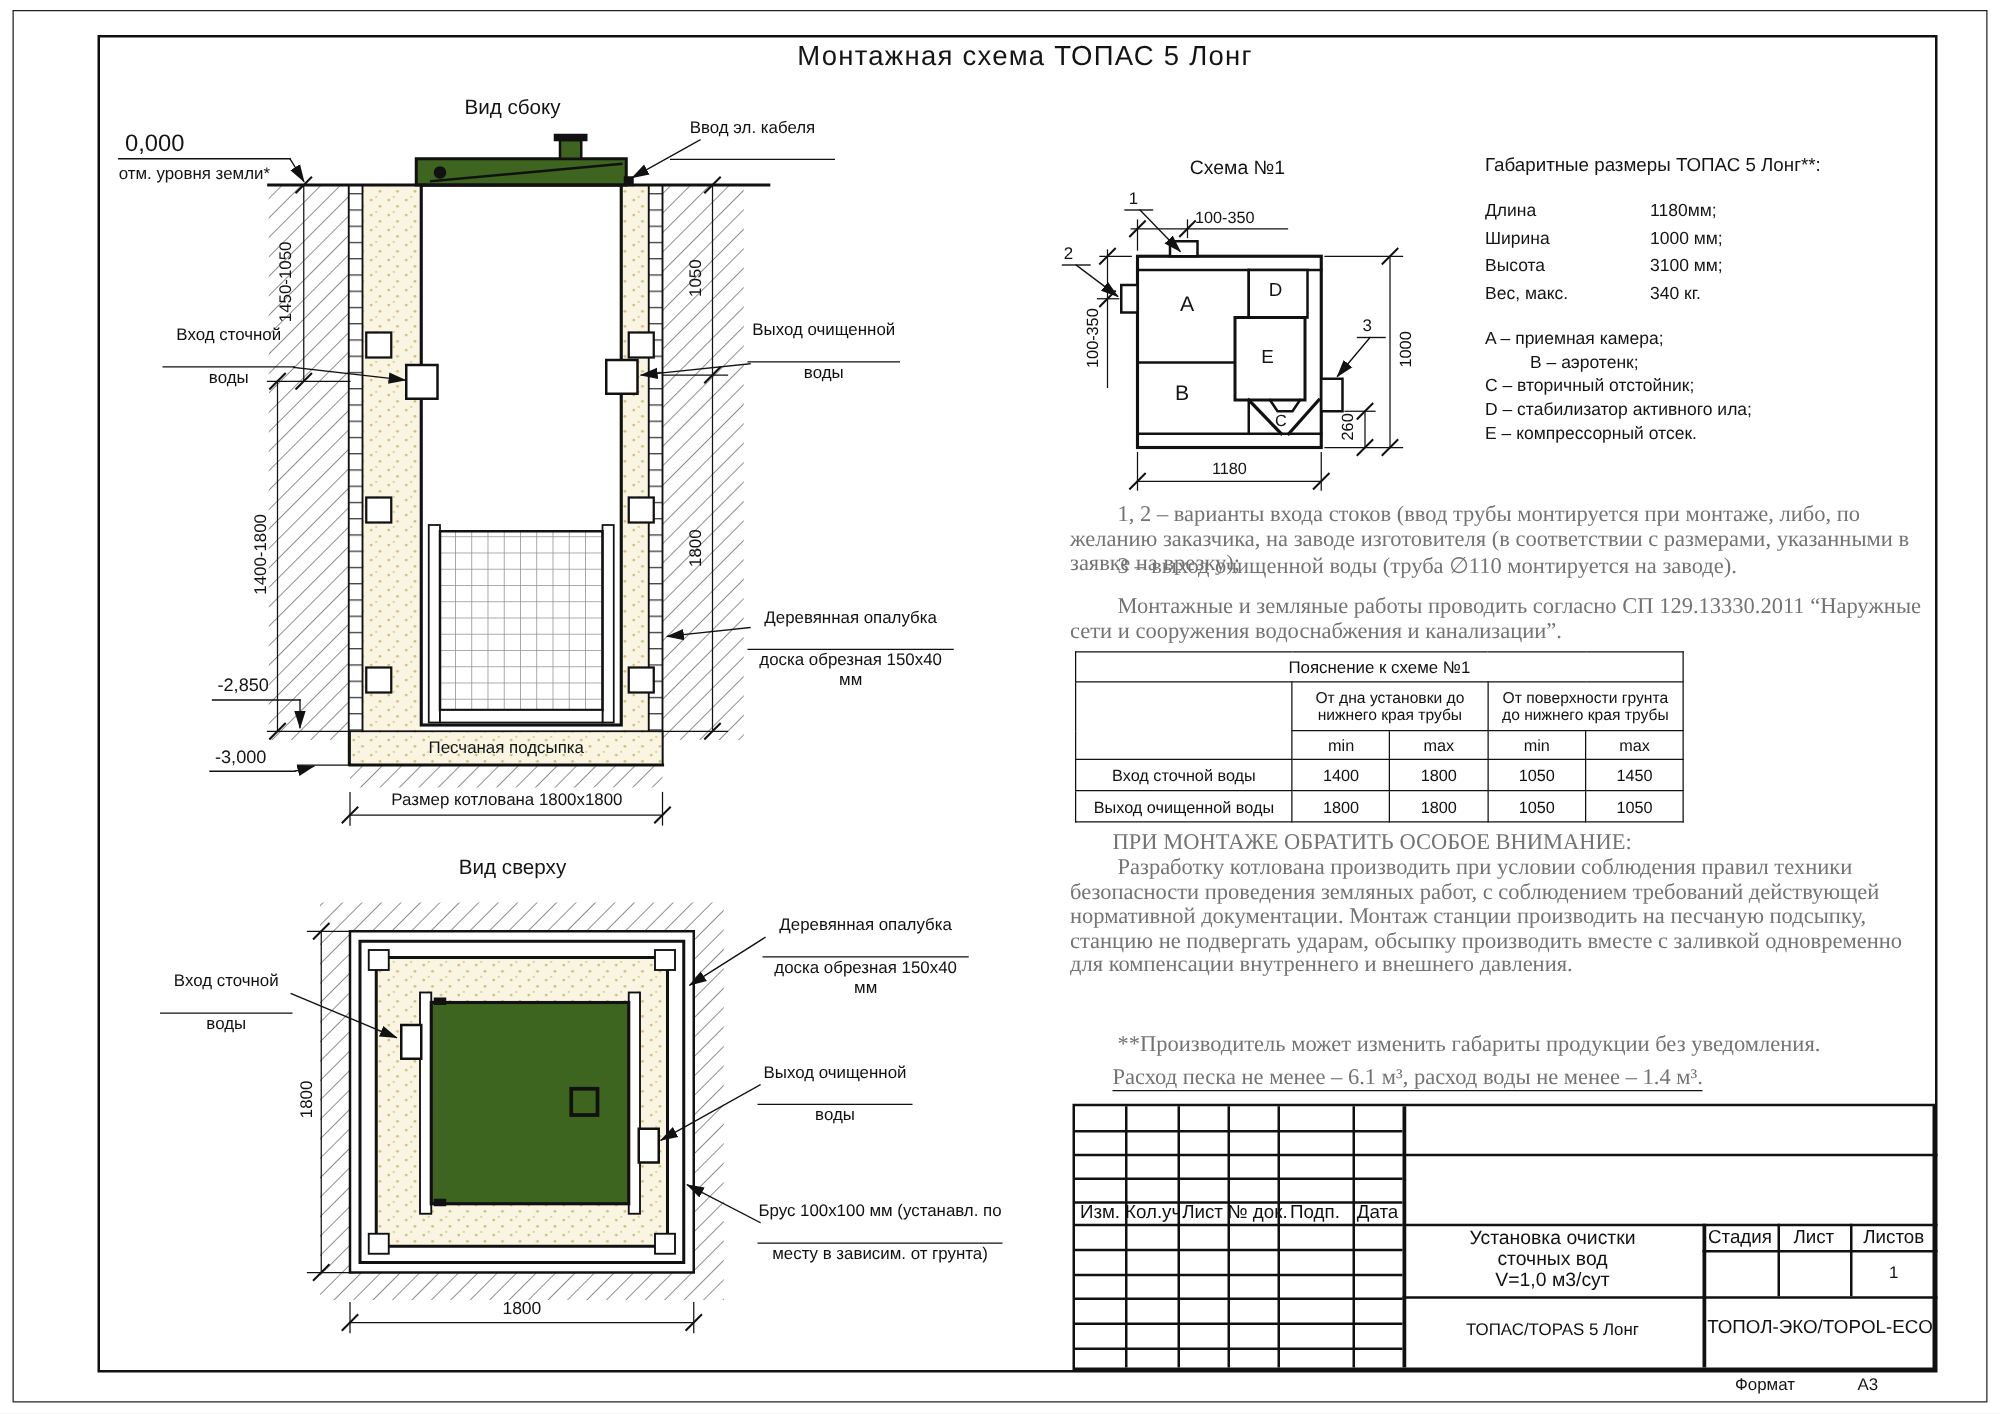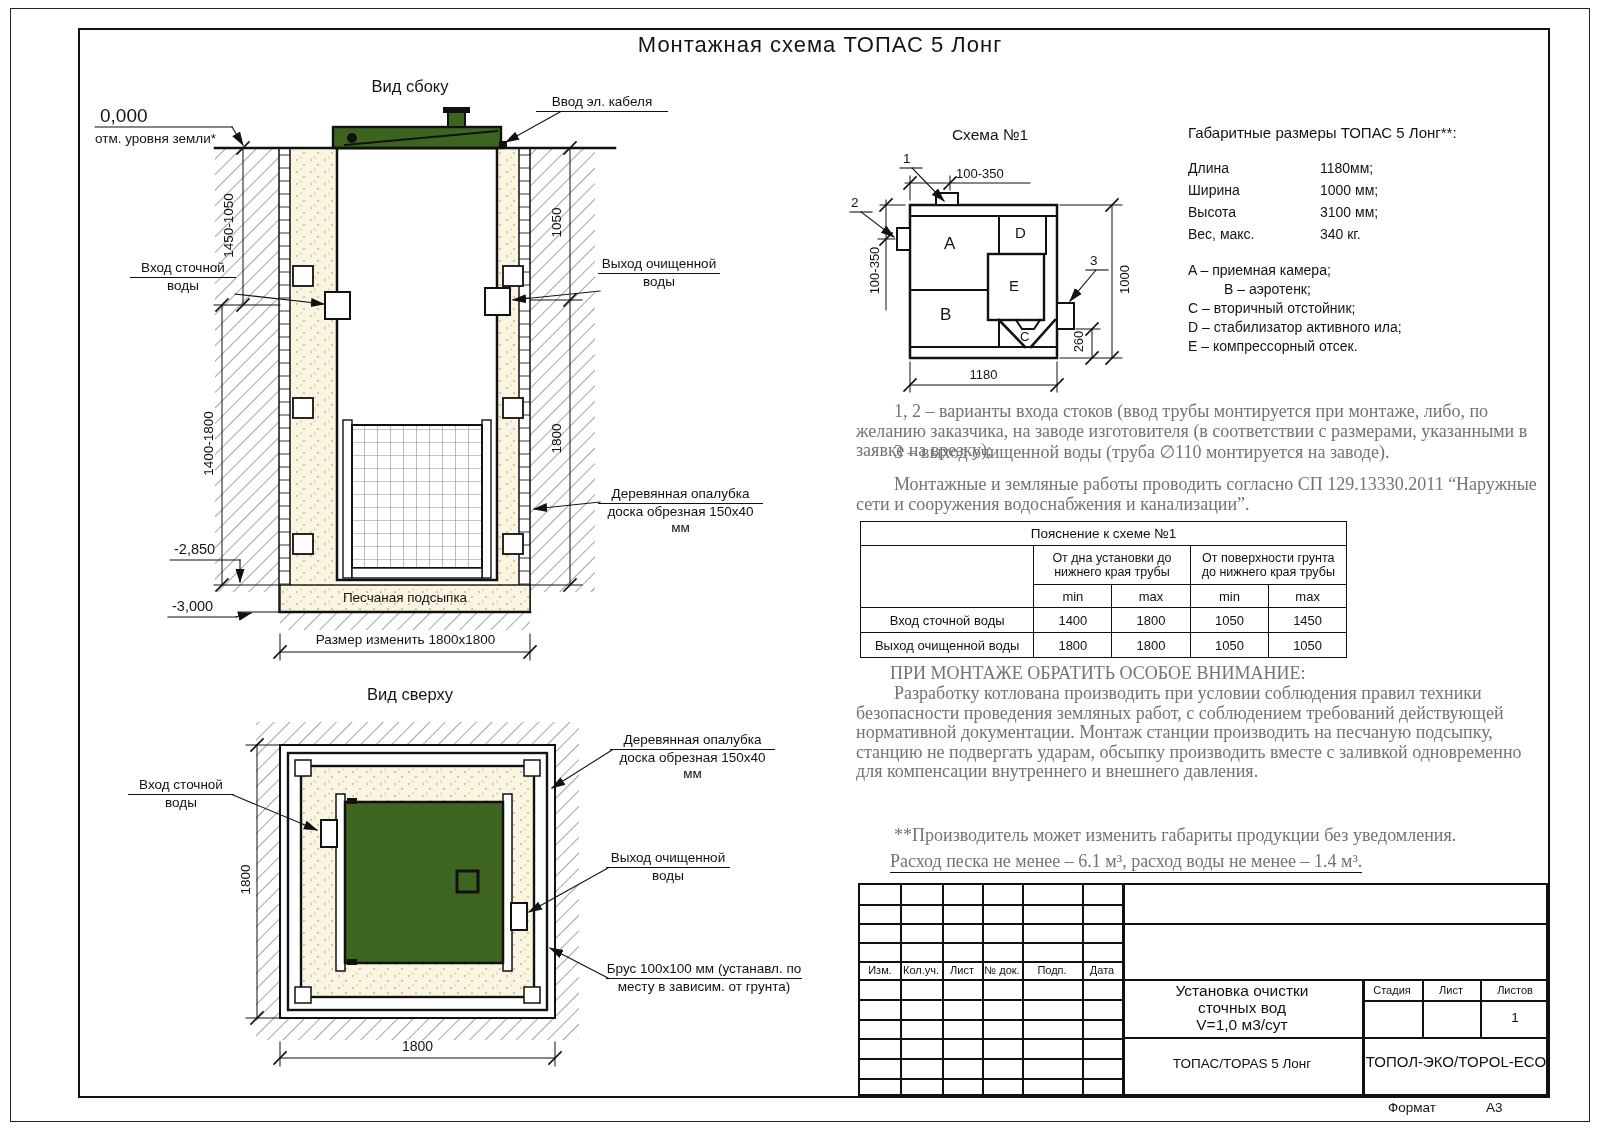--- a/index.html
+++ b/index.html
@@ -6,32 +6,32 @@
   .page{position:relative;width:1600px;height:1131px;background:#fff;font-family:"Liberation Sans",sans-serif;color:#111;overflow:hidden;}
   .outer-border{position:absolute;left:10px;top:8px;width:1578px;height:1112px;border:1.5px solid #222;}
   .frame{position:absolute;left:78px;top:28px;width:1468px;height:1066px;border:2.5px solid #111;}
   svg{position:absolute;left:0;top:0;}
   .t{position:absolute;white-space:nowrap;color:#141414;font-size:14px;line-height:17px;}
   .tc{text-align:center;}
   .vt{position:absolute;width:130px;text-align:center;transform:rotate(-90deg);font-size:13.5px;white-space:nowrap;}
   .big-title{font-size:22px;letter-spacing:1px;}
   .view-title{font-size:16.5px;}
   .lbl{position:absolute;text-align:center;font-size:13.5px;line-height:16px;}
-  .lbl .u{display:block;border-bottom:1.3px solid #111;padding-bottom:1px;}
+  .lbl .u{display:block;border-bottom:1.3px solid #111;padding-bottom:17px;}
   .par{position:absolute;font-size:18px;line-height:19.5px;color:#737373;font-family:Liberation Serif, serif;}
   .indent{text-indent:38px;}
   .spec-table{position:absolute;border-collapse:collapse;font-size:13px;}
   .spec-table td,.spec-table th{border:1.6px solid #111;padding:1px 3px;text-align:center;font-weight:normal;vertical-align:middle;}
   .spec-table .name{text-align:center;}
   .underl{border-bottom:1.4px solid #111;padding-bottom:1px;}
   
   .tb{position:absolute;left:858px;top:883px;width:690px;height:213px;border:2.5px solid #111;box-sizing:border-box;}
   .tb .vl{position:absolute;width:2px;background:#111;}
   .tb .hl{position:absolute;height:2px;background:#111;}
-  .tb .cellt{position:absolute;text-align:center;font-size:11px;line-height:18px;white-space:nowrap;}
+  .tb .cellt{position:absolute;text-align:center;font-size:15px;line-height:18px;white-space:nowrap;}
   .doc-line{position:absolute;left:272px;width:220px;text-align:center;font-size:15.5px;line-height:17px;}
 </style>
 </head>
 <body>
 
 <div class="page">
   <div class="outer-border"></div>
   <div class="frame"></div>
 
   <svg width="1600" height="1131">
@@ -252,21 +252,21 @@
     <span class="u">Деревянная опалубка</span>
     <span>доска обрезная 150х40 мм</span>
   </div>
   <div class="vt" style="left:163px;top:218px;">1450-1050</div>
   <div class="vt" style="left:143px;top:436px;">1400-1800</div>
   <div class="vt" style="left:491px;top:215px;">1050</div>
   <div class="vt" style="left:491px;top:431px;">1800</div>
   <div class="t" style="left:174px;top:541px;font-size:14.5px;">-2,850</div>
   <div class="t" style="left:172px;top:598px;font-size:14.5px;">-3,000</div>
   <div class="t tc" style="left:300px;top:589px;width:210px;font-size:13.5px;">Песчаная подсыпка</div>
-  <div class="t tc" style="left:288px;top:631px;width:235px;font-size:13.5px;">Размер изменить 1800х1800</div>
+  <div class="t tc" style="left:288px;top:631px;width:235px;font-size:13.5px;">Размер котлована 1800х1800</div>
 
   <div class="t view-title tc" style="left:330px;top:686px;width:160px;">Вид сверху</div>
   <div class="lbl" style="left:128px;top:777px;width:106px;">
     <span class="u">Вход сточной</span>
     <span>воды</span>
   </div>
   <div class="lbl" style="left:610px;top:732px;width:165px;">
     <span class="u">Деревянная опалубка</span>
     <span>доска обрезная 150х40 мм</span>
   </div>

